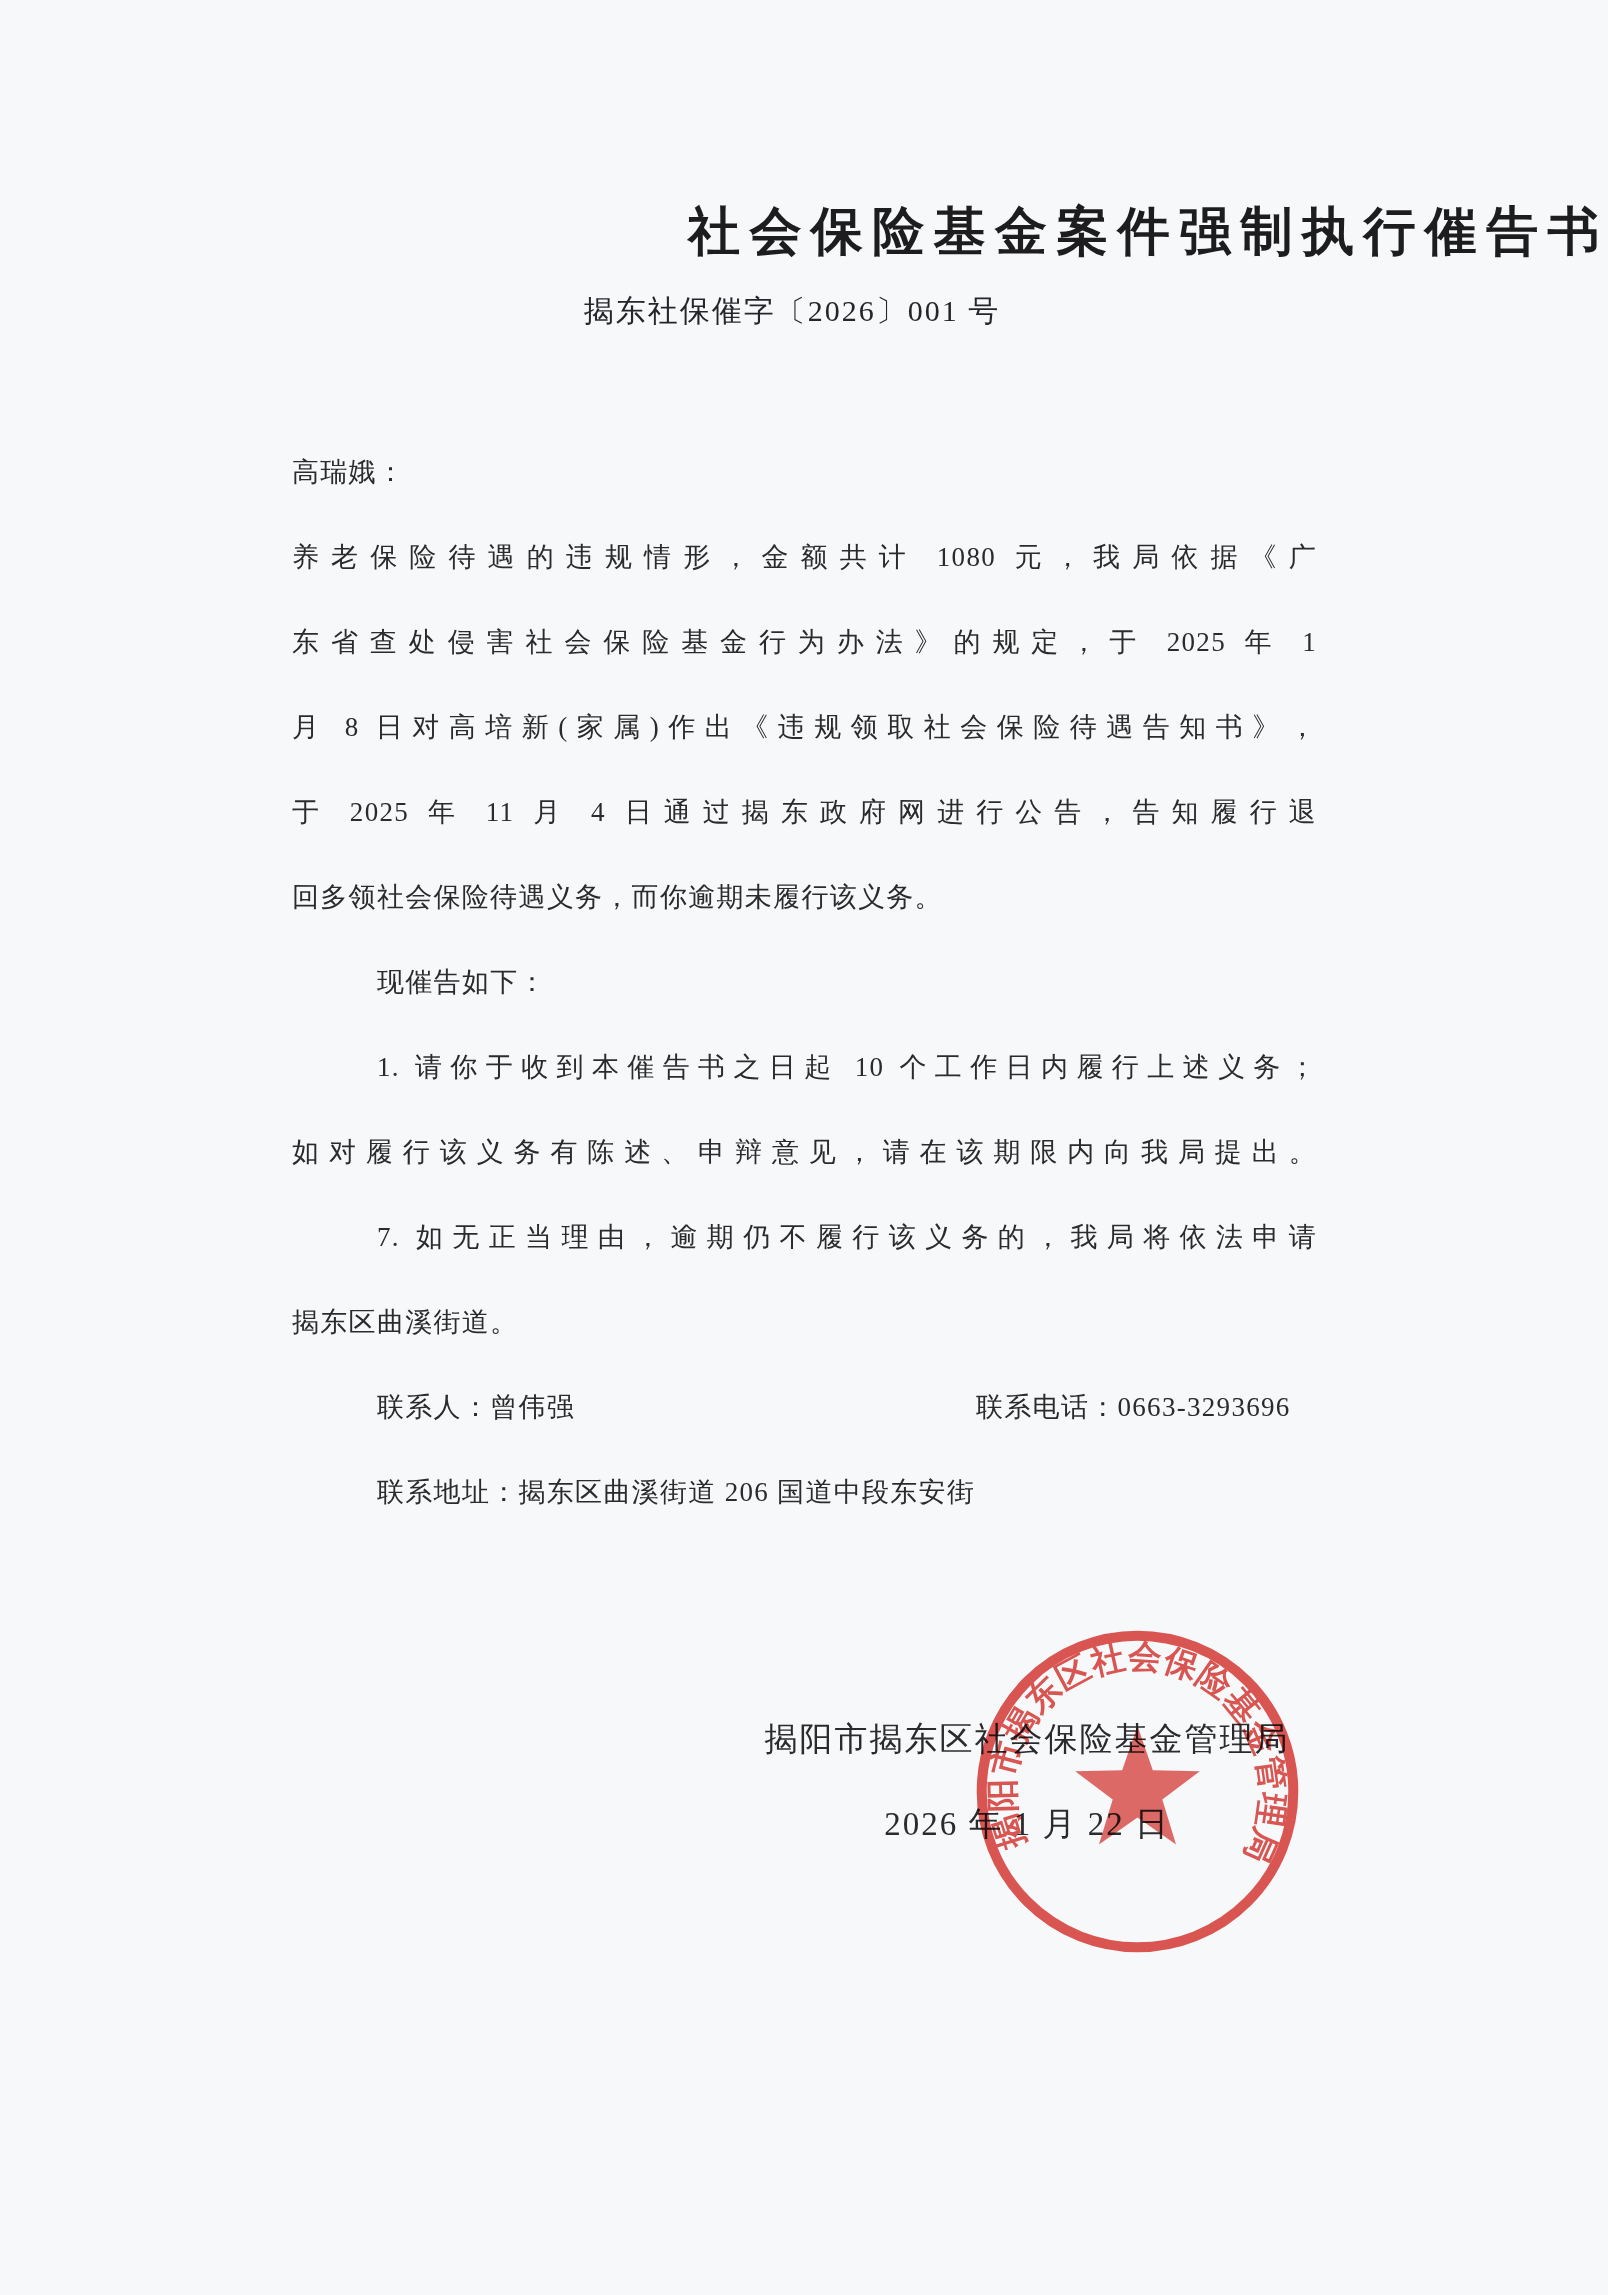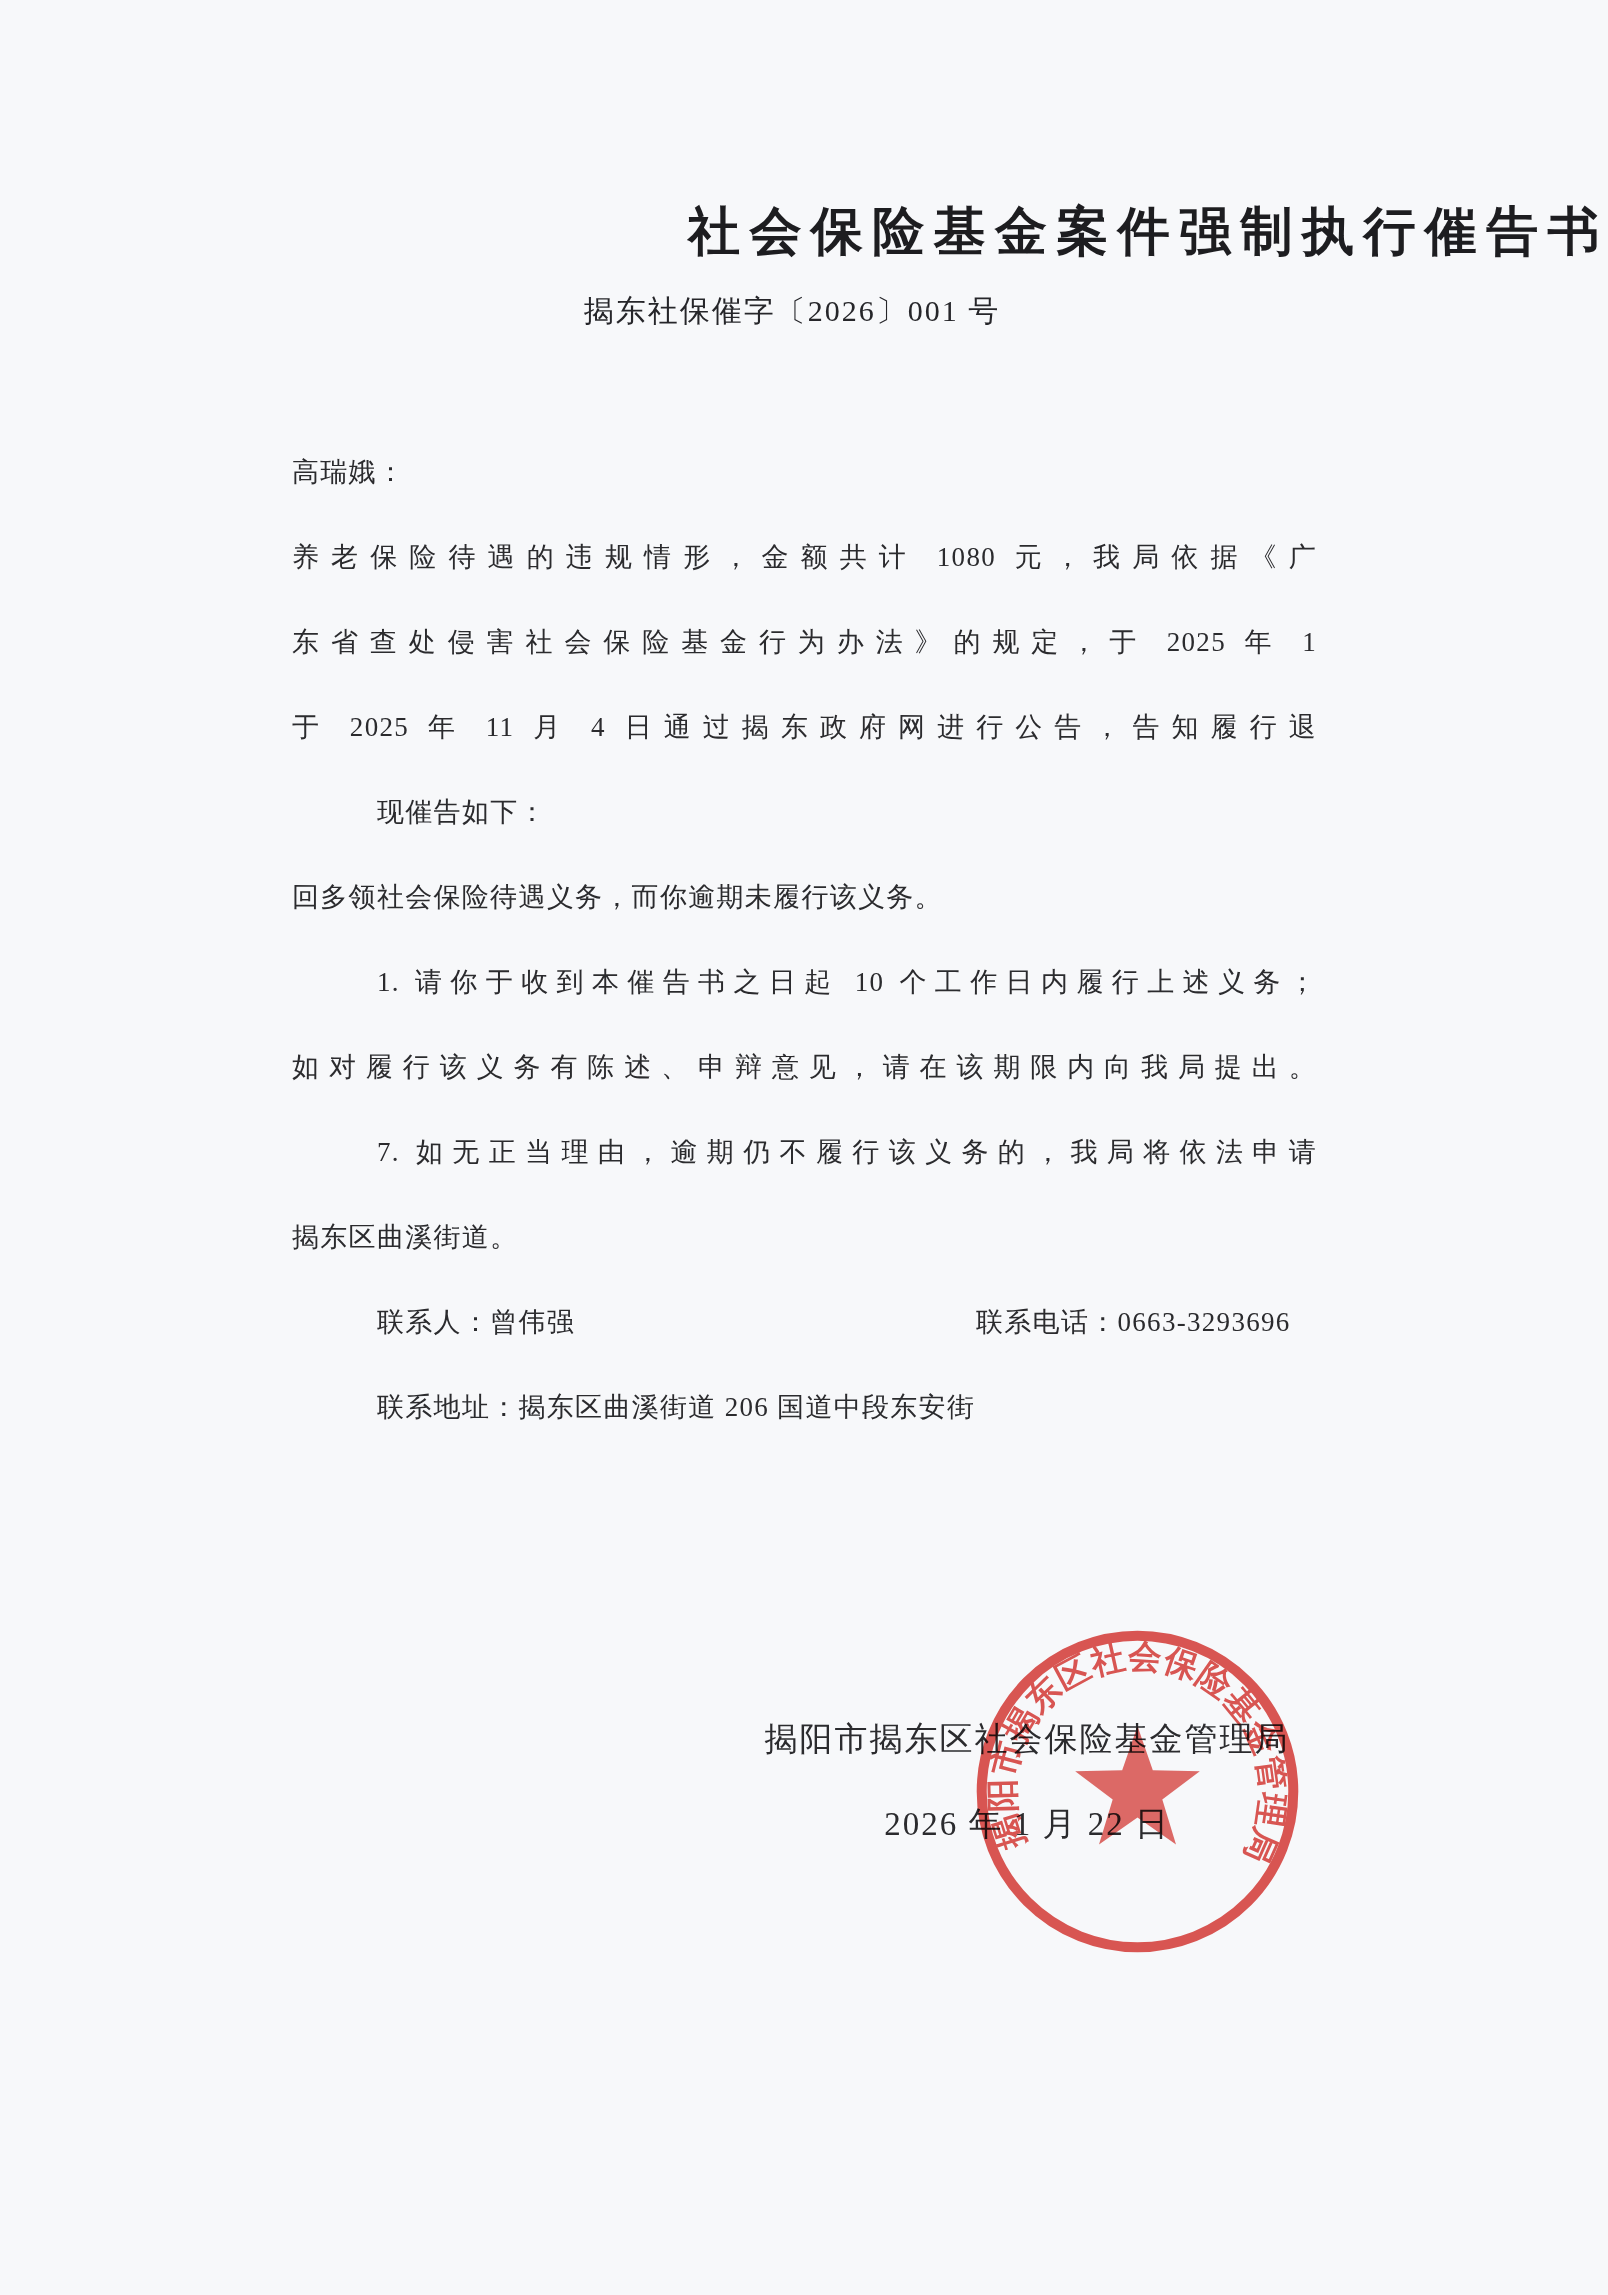--- a/index.html
+++ b/index.html
@@ -73,23 +73,24 @@
 <div class="page">
 
   <div class="doc-title">社会保险基金案件强制执行催告书</div>
 
   <div class="doc-number">揭东社保催字〔2026〕001 号</div>
 
   <div class="body-block">
     <span class="bline">高瑞娥：</span>
     <span class="bline just">养老保险待遇的违规情形，金额共计 1080 元，我局依据《广</span>
     <span class="bline just">东省查处侵害社会保险基金行为办法》的规定，于 2025 年 1</span>
+    <span class="bline just">月 8 日对高培新(家属)作出《违规领取社会保险待遇告知书》，</span>
     <span class="bline just">于 2025 年 11 月 4 日通过揭东政府网进行公告，告知履行退</span>
+    <span class="bline">回多领社会保险待遇义务，而你逾期未履行该义务。</span>
     <span class="bline ind">现催告如下：</span>
-    <span class="bline">回多领社会保险待遇义务，而你逾期未履行该义务。</span>
     <span class="bline just ind">1. 请你于收到本催告书之日起 10 个工作日内履行上述义务；</span>
     <span class="bline just">如对履行该义务有陈述、申辩意见，请在该期限内向我局提出。</span>
     <span class="bline just ind">7. 如无正当理由，逾期仍不履行该义务的，我局将依法申请</span>
     <span class="bline">揭东区曲溪街道。</span>
 
     <span class="bline contact-row">
       <span class="ind" style="padding-left:85px">联系人：曾伟强</span>
       <span class="contact-phone">联系电话：0663-3293696</span>
     </span>
 

